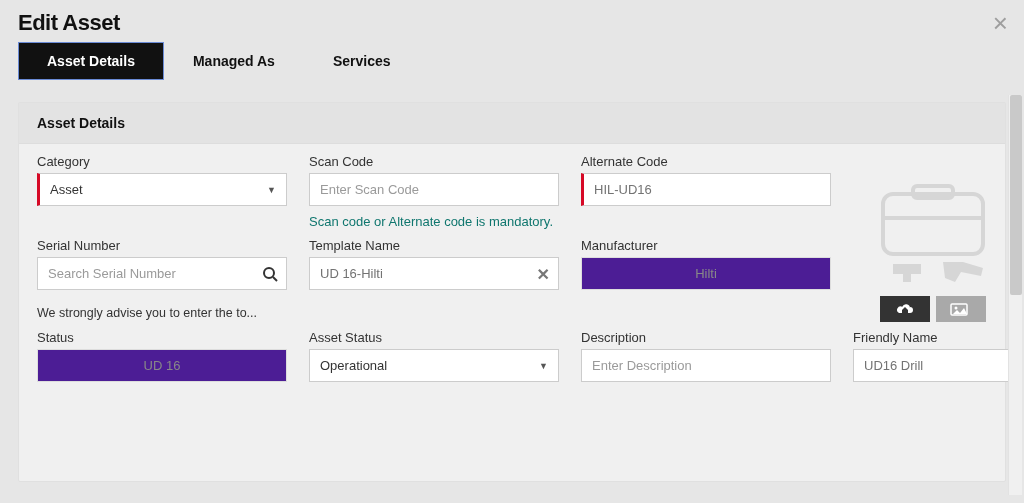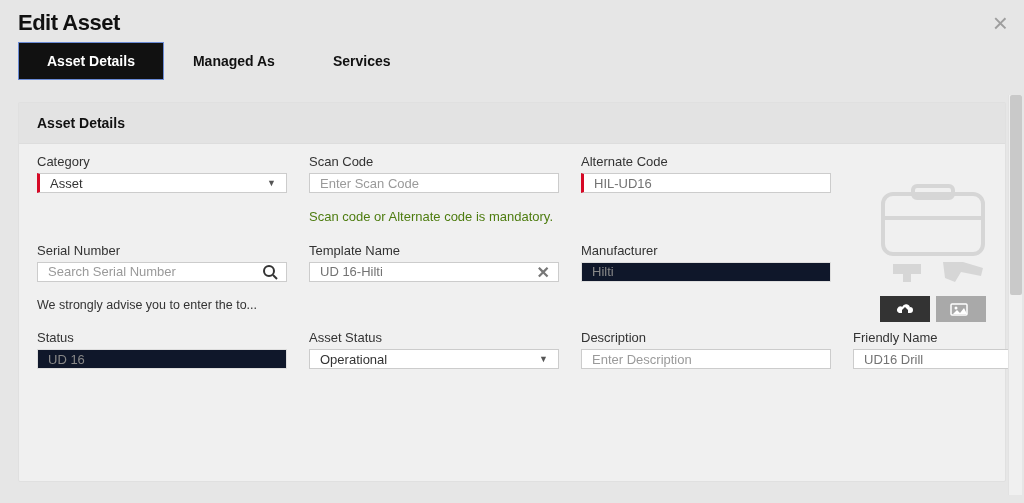--- a/index.html
+++ b/index.html
@@ -79,31 +79,31 @@
     padding: 10px 18px 0 18px;
     align-items: start;
   }
   .field { display: flex; flex-direction: column; }
   .label {
     font-size: 13px;
     color: #333;
     margin-bottom: 4px;
   }
   .control {
-    height: 20px;
+    height: 33px;
     border: 1px solid #ccc;
     background: #fff;
     padding: 0 10px;
     font-size: 13px;
     color: #333;
     display: flex;
     align-items: center;
     position: relative;
   }
-  .control.disabled { background: #0f172a; color: #888; border-color:#ddd; }
+  .control.disabled { background: #4c1d95; color: #888; border-color:#ddd;justify-content:center; }
   .control.required { border-left: 3px solid #d60926; }
   .control.select::after {
     content: "▼";
     position: absolute;
     right: 10px;
     font-size: 9px;
     color: #555;
   }
   .control.search::after {
     content: "";
@@ -129,21 +129,21 @@
     font-size: 12.5px;
     color: #333;
     margin-top:16px;
     white-space: nowrap;
     overflow: hidden;
     text-overflow: ellipsis;
   }
   .hint-row {
     grid-column: 2 / span 2;
     font-size: 13px;
-    color: #4d7c0f;
+    color: #0f766e;
     margin-top: -2px;
   }
   .img-col {
     grid-row: span 3;
     display:flex;
     flex-direction: column;
     align-items:center;
     justify-content:flex-start;
     padding-top:30px;
   }

